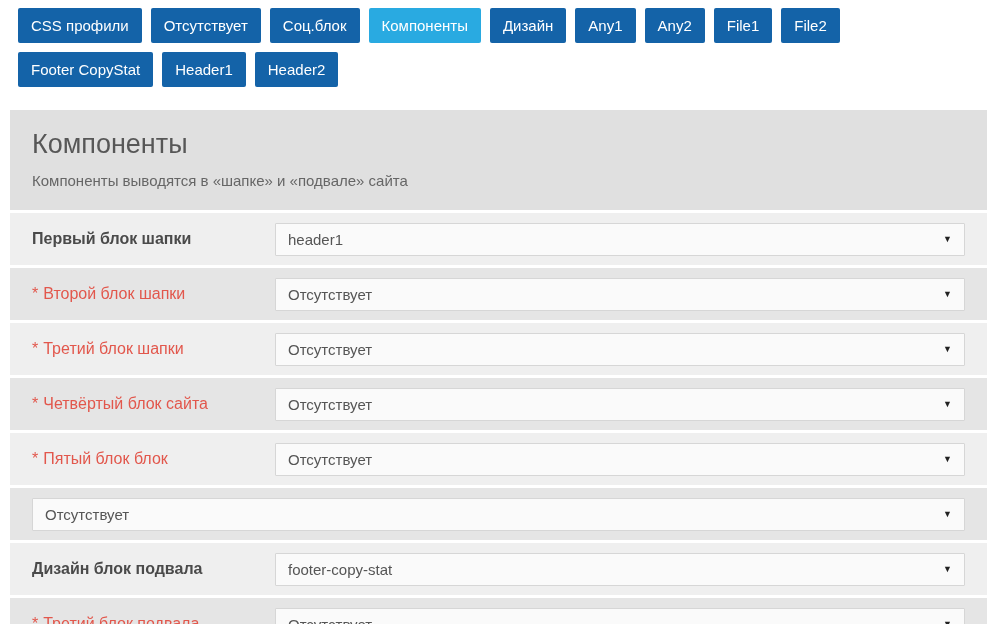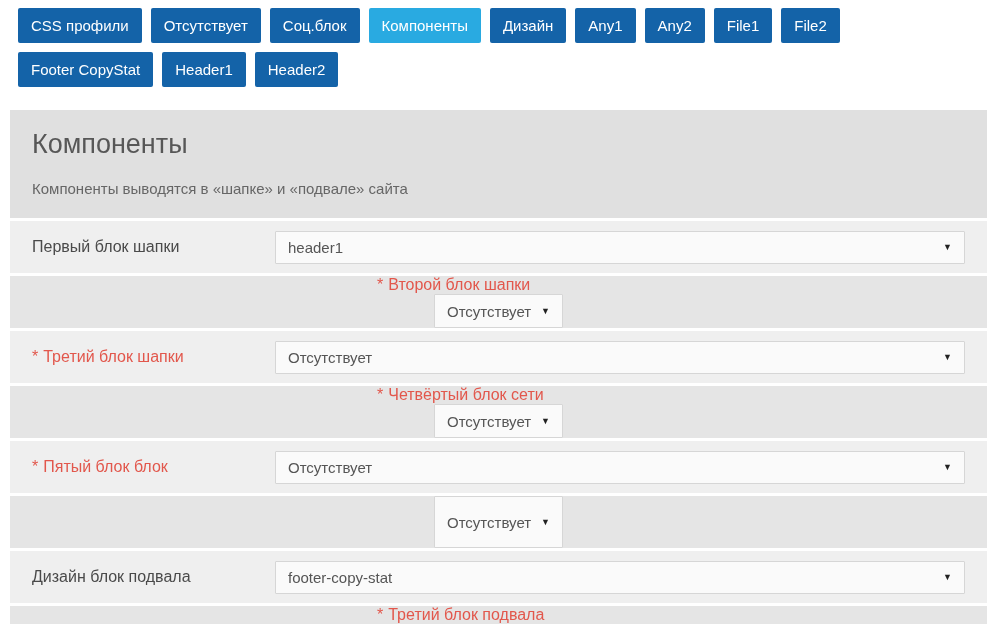--- a/index.html
+++ b/index.html
@@ -48,36 +48,36 @@
     padding:19px 22px 21px 22px;
   }
   .panel-title{
     font-size:27px;
     font-weight:400;
     color:var(--title-color);
   }
   .panel-subtitle{
     font-size:15px;
     color:var(--subtitle-color);
-    margin-top:20px;
+    margin-top:12px;
   }
   .form-row{
     display:flex;
     align-items:center;
     height:52px;
     margin-top:3px;
     padding:0 22px;
   }
   .form-row.light{background:var(--row-light-bg);}
-  .form-row.dark{background:var(--row-dark-bg);flex-direction:column;}
+  .form-row.dark{background:var(--row-dark-bg);}
   .row-label{
     width:243px;
     flex:none;
     font-size:16px;
-    font-weight:normal;
+    font-weight:bold;
     color:var(--label-color);
   }
   .row-label.required{
     color:var(--required-color);
     font-weight:400;
   }
   .req-marker{margin-right:5px;}
   .select{
     flex:1;
     height:33px;
@@ -169,21 +169,21 @@
     <div class="row-label required">
       <span class="req-marker">*</span><span class="label-text">Третий блок шапки</span>
     </div>
     <div class="select">
       <span class="select-value">Отсутствует</span>
       <span class="select-arrow">▼</span>
     </div>
   </div>
       <div class="form-row dark">
     <div class="row-label required">
-      <span class="req-marker">*</span><span class="label-text">Четвёртый блок сети</span>
+      <span class="req-marker">*</span><span class="label-text">Четвёртый блок сайта</span>
     </div>
     <div class="select">
       <span class="select-value">Отсутствует</span>
       <span class="select-arrow">▼</span>
     </div>
   </div>
       <div class="form-row light">
     <div class="row-label required">
       <span class="req-marker">*</span><span class="label-text">Пятый блок блок</span>
     </div>

